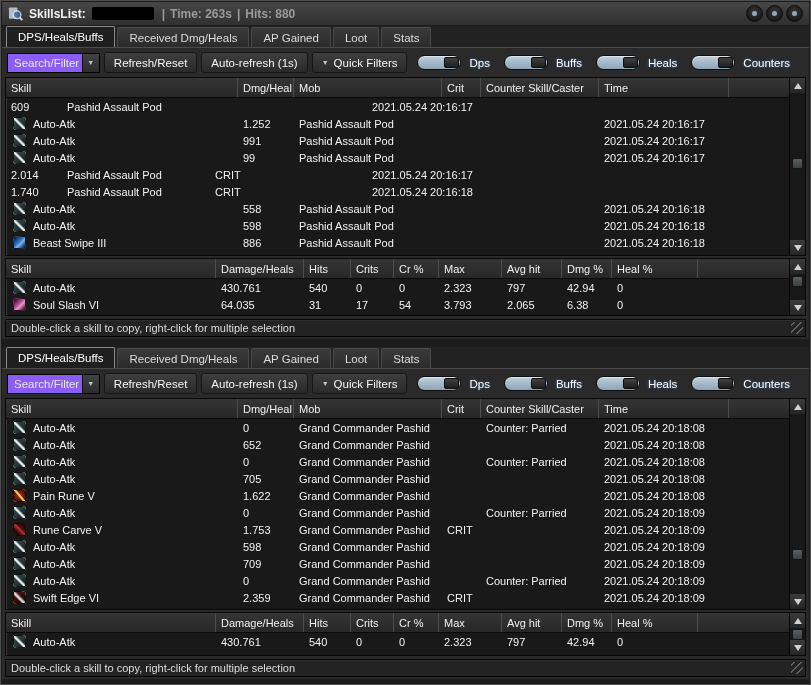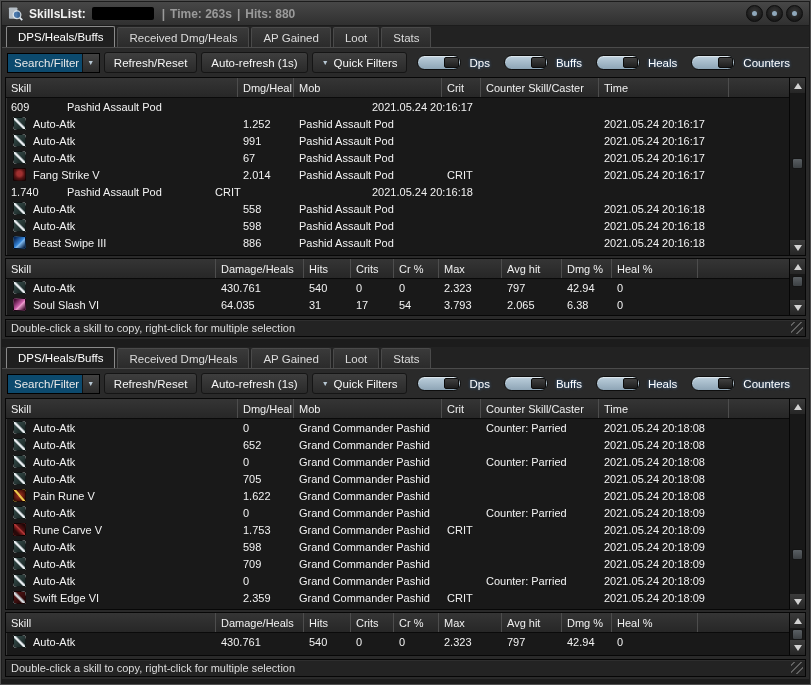--- a/index.html
+++ b/index.html
@@ -29,21 +29,21 @@
   .tab { height:20px; padding:0 11px; display:flex; align-items:center; font-size:11.5px; color:#dcdcdc;
     background:linear-gradient(#3a3a3a,#2b2b2b); border:1px solid #4a4a4a; border-bottom:none;
     border-radius:2px 2px 0 0; margin-right:2px; white-space:nowrap; }
   .tab.active { height:21px; background:#1f1f1f; border-color:#8a8a8a; color:#fff; position:relative; z-index:2;margin-top:32px; }
 
   .content { flex:1; border-top:1px solid #4b4b4b; background:#2a2a2a; display:flex; flex-direction:column;
     padding:2px 3px 2px 3px; min-height:0; }
 
   
   .toolbar { height:25px; display:flex; align-items:center; gap:4px; padding:1px 2px; }
-  .combo { width:132px; height:20px; background:#0c4a6e; border:1px solid #000; display:flex; align-items:center;
+  .combo { width:132px; height:20px; background:#8b5cf6; border:1px solid #000; display:flex; align-items:center;
     color:#e8e8e8; font-size:11.5px; padding-left:6px; }
   .combo-btn { margin-left:auto; width:17px; height:18px; background:linear-gradient(#424242,#2c2c2c);
     border-left:1px solid #111; display:flex; align-items:center; justify-content:center;
     color:#b8c8d4; font-size:7px; }
   .tbtn { height:21px; background:linear-gradient(#3e3e3e,#2a2a2a); border:1px solid #151515; border-radius:3px;
     color:#f5f5f5; font-size:11.5px; padding:0 9px; display:flex; align-items:center; gap:5px;
     font-family:"Liberation Sans", sans-serif; white-space:nowrap; }
   .qf-arrow { color:#b8c8d4; font-size:7px; }
   .toggles { display:flex; align-items:center; margin-left:6px; gap:0; }
   .toggle-wrap { display:flex; align-items:center; margin-right:14px; }
@@ -212,31 +212,27 @@
                 <div class="td td-mob" style="width: 148px;">Pashid Assault Pod</div>
                 <div class="td td-crit" style="width: 39px;"></div>
                 <div class="td td-counter" style="width: 118px;"></div>
                 <div class="td td-time" style="width: 130px;">2021.05.24 20:16:17</div>
               </div>
               <div class="trow">
                 <div class="td td-skill" style="width: 232px;">
                   <span class="sicon i-auto-atk"></span>
                   <span>Auto-Atk</span>
                 </div>
-                <div class="td td-dmg" style="width: 56px;">67</div>
+                <div class="td td-dmg" style="width: 56px;">99</div>
                 <div class="td td-mob" style="width: 148px;">Pashid Assault Pod</div>
                 <div class="td td-crit" style="width: 39px;"></div>
                 <div class="td td-counter" style="width: 118px;"></div>
                 <div class="td td-time" style="width: 130px;">2021.05.24 20:16:17</div>
               </div>
               <div class="trow">
-                <div class="td td-skill" style="width: 232px;">
-                  <span class="sicon i-fang-strike"></span>
-                  <span>Fang Strike V</span>
-                </div>
                 <div class="td td-dmg" style="width: 56px;">2.014</div>
                 <div class="td td-mob" style="width: 148px;">Pashid Assault Pod</div>
                 <div class="td td-crit" style="width: 39px;">CRIT</div>
                 <div class="td td-counter" style="width: 118px;"></div>
                 <div class="td td-time" style="width: 130px;">2021.05.24 20:16:17</div>
               </div>
               <div class="trow">
                 <div class="td td-dmg" style="width: 56px;">1.740</div>
                 <div class="td td-mob" style="width: 148px;">Pashid Assault Pod</div>
                 <div class="td td-crit" style="width: 39px;">CRIT</div>

